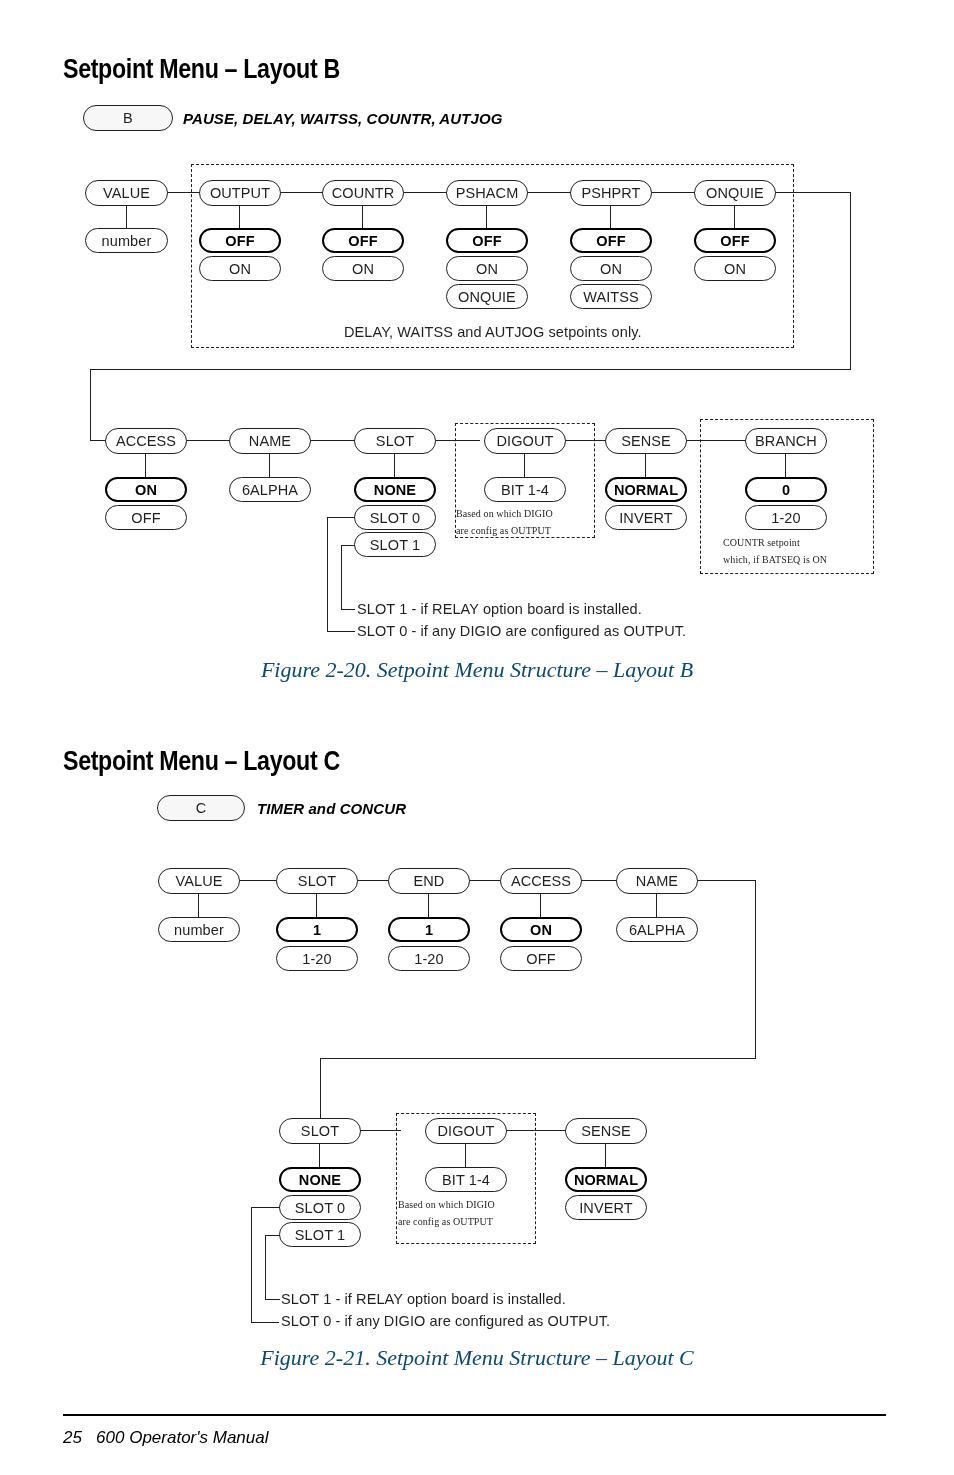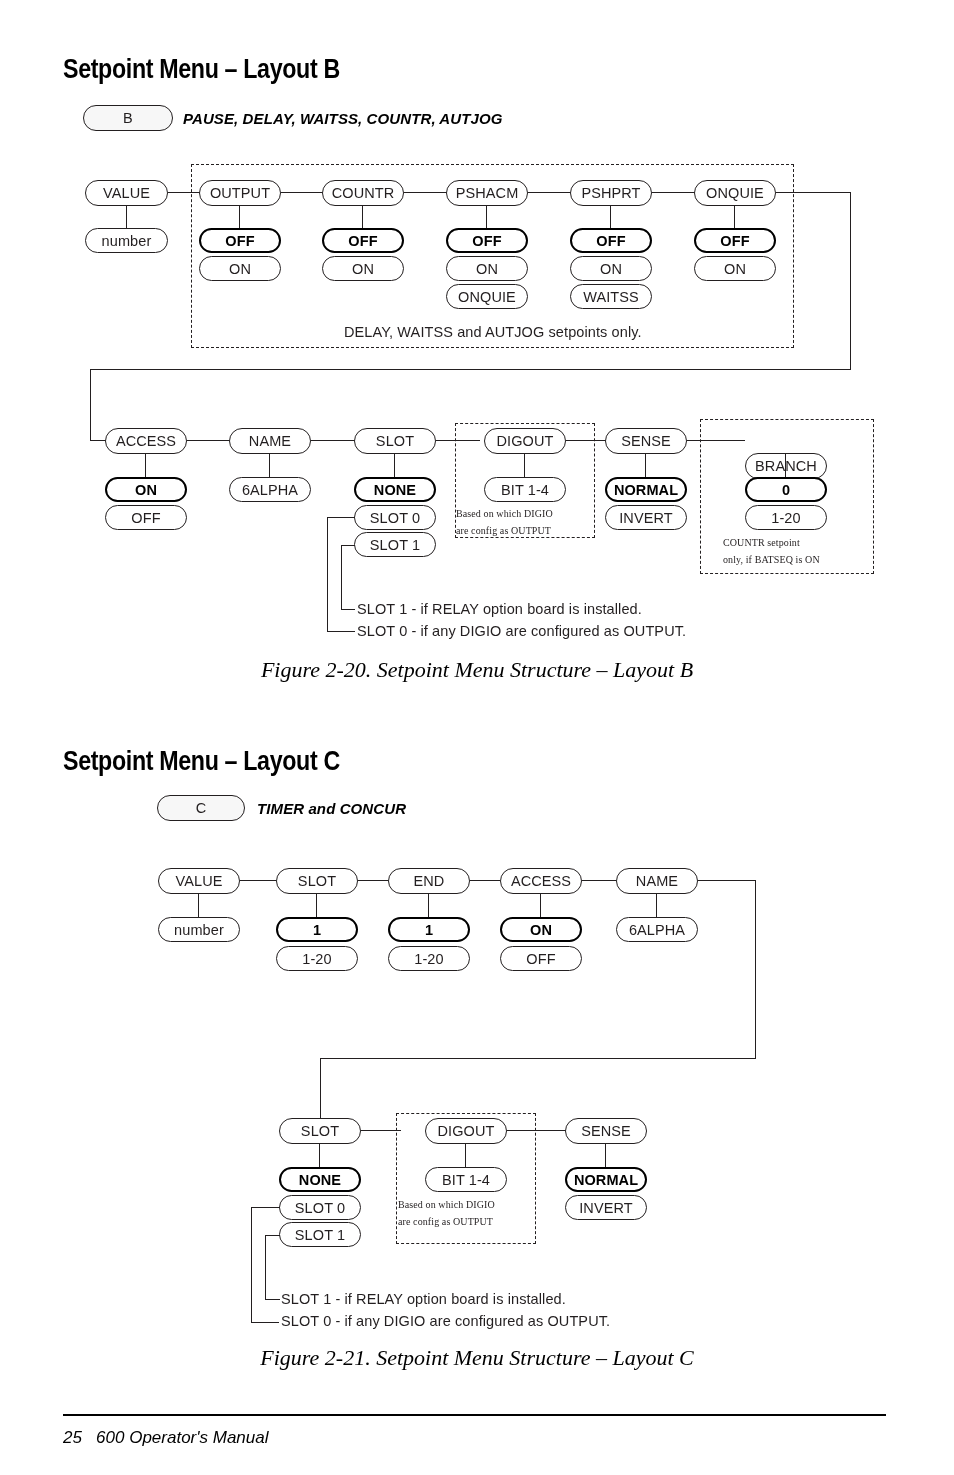--- a/index.html
+++ b/index.html
@@ -93,21 +93,21 @@
 
   
   .caption {
     position: absolute;
     width: 954px;
     left: 0;
     text-align: center;
     font-family: "Liberation Serif", serif;
     font-style: italic;
     font-size: 22px;
-    color: #000000;
+    color: #0c4a6e;
     white-space: nowrap;
   }
 
   
   .footer-rule {
     position: absolute;
     left: 63px;
     top: 1414px;
     width: 828px;
     height: 2.4px;
@@ -218,26 +218,26 @@
   <div class="txt small" style="left:456px; top:525px;">are config as OUTPUT</div>
   <div class="ln h" style="left:566px; top:440px; width:40px;"></div>
 
   <div class="pill" style="left:605px; top:428px; width:82px; height:26px;">SENSE</div>
   <div class="ln v" style="left:645px; top:454px; height:23px;"></div>
   <div class="pill bold" style="left:605px; top:477px; width:82px; height:25px;">NORMAL</div>
   <div class="pill" style="left:605px; top:505px; width:82px; height:25px;">INVERT</div>
   <div class="ln h" style="left:687px; top:440px; width:58px;"></div>
 
   <div class="dashbox" style="left:700px; top:419px; width:174px; height:155px;"></div>
-  <div class="pill" style="left:745px; top:453px; width:82px; height:26px;">BRANCH</div>
+  <div class="pill" style="left:745px; top:428px; width:82px; height:26px;">BRANCH</div>
   <div class="ln v" style="left:785px; top:454px; height:23px;"></div>
   <div class="pill bold" style="left:745px; top:477px; width:82px; height:25px;">0</div>
   <div class="pill" style="left:745px; top:505px; width:82px; height:25px;">1-20</div>
   <div class="txt small" style="left:723px; top:537px;">COUNTR setpoint</div>
-  <div class="txt small" style="left:723px; top:554px;">only, if BATSEQ is ON</div>
+  <div class="txt small" style="left:723px; top:554px;">which, if BATSEQ is ON</div>
 
   <div class="caption" style="top:657px;">Figure 2-20. Setpoint Menu Structure – Layout B</div>
 
   <div class="section-title" style="left:63px; top:746px;">Setpoint Menu – Layout C</div>
 
   <div class="pill tag" style="left:157px; top:795px; width:88px; height:26px;">C</div>
   <div class="txt bold" style="left:257px; top:800px;">TIMER and CONCUR</div>
 
   <div class="pill" style="left:158px; top:868px; width:82px; height:26px;">VALUE</div>
   <div class="ln v" style="left:198px; top:894px; height:23px;"></div>

